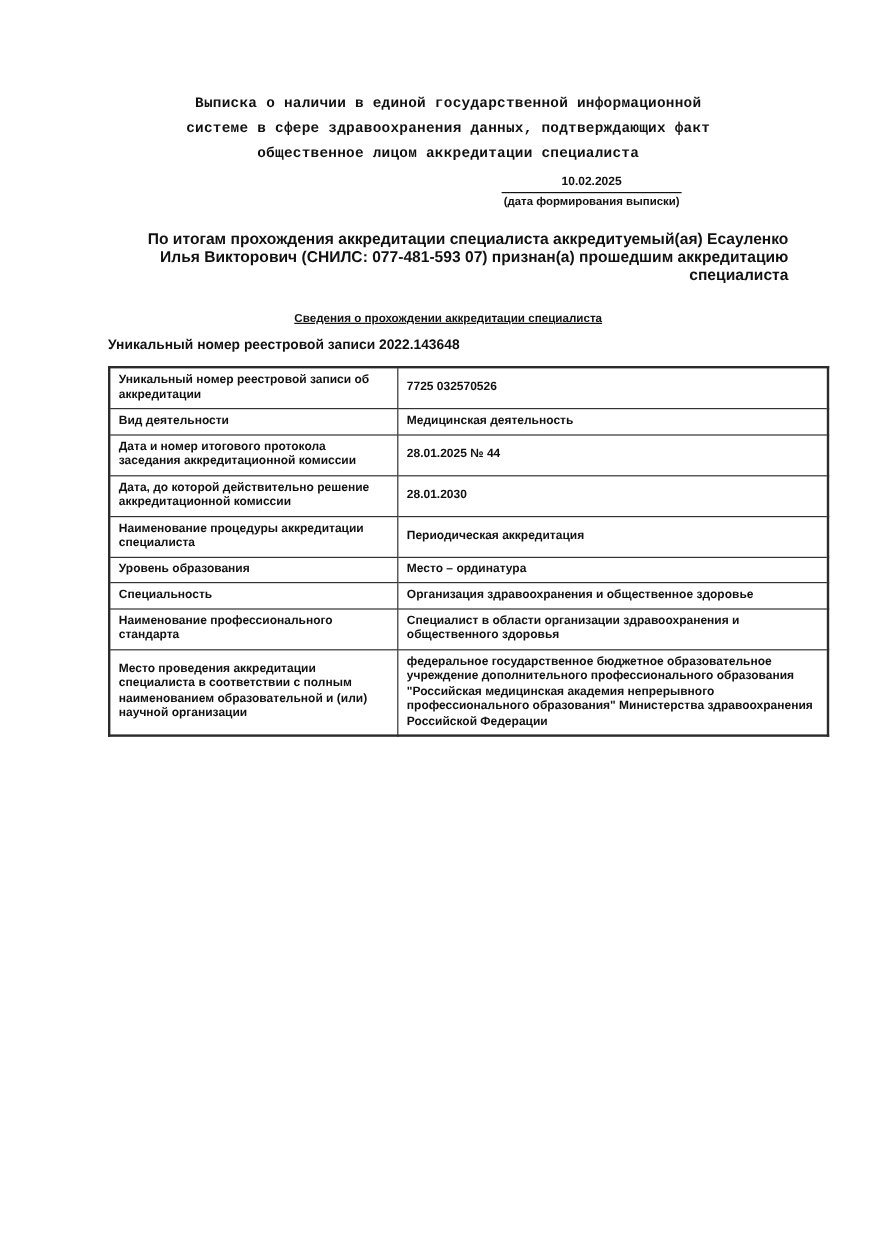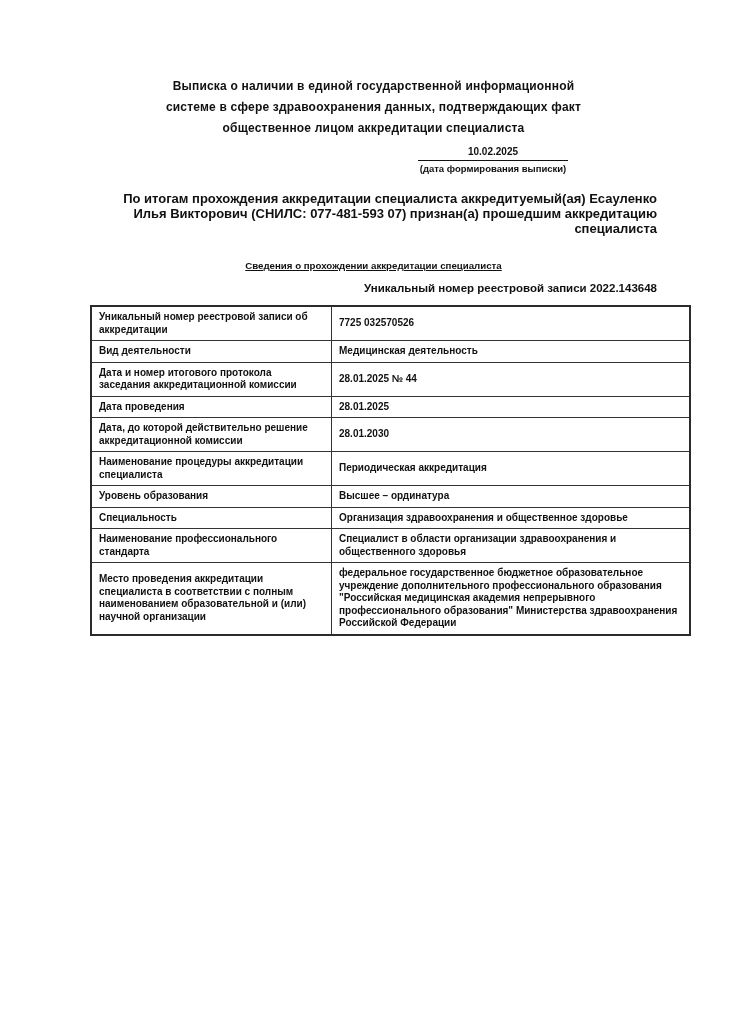--- a/index.html
+++ b/index.html
@@ -19,20 +19,21 @@
     padding: 76px 89px 0 90px;
     overflow: hidden;
   }
   .doc-title {
     text-align: center;
     font-size: 12px;
     line-height: 21px;
     letter-spacing: 0.2px;
     margin: 0 auto;
     width: 470px;
+    font-family: Liberation Mono, monospace;
   }
   .date-block {
     width: 150px;
     margin: 6px 89px 0 auto;
     text-align: center;
   }
   .date-value {
     font-size: 10px;
     line-height: 14px;
     display: block;
@@ -55,21 +56,21 @@
   }
   .section-heading {
     margin-top: 23px;
     text-align: center;
     font-size: 9.7px;
     line-height: 13px;
     text-decoration: underline;
   }
   .registry-heading {
     margin-top: 9px;
-    text-align: right;
+    text-align: left;
     font-size: 11.5px;
     line-height: 15px;
   }
   table.acc-table {
     margin-top: 9px;
     width: 566px;
     border-collapse: collapse;
     table-layout: fixed;
     font-size: 10px;
     line-height: 12.5px;
@@ -116,34 +117,30 @@
       </tr>
       <tr>
         <td class="col-label">Вид деятельности</td>
         <td class="col-value">Медицинская деятельность</td>
       </tr>
       <tr>
         <td class="col-label">Дата и номер итогового протокола заседания аккредитационной комиссии</td>
         <td class="col-value">28.01.2025 № 44</td>
       </tr>
       <tr>
-        <td class="col-label">Дата проведения</td>
-        <td class="col-value">28.01.2025</td>
-      </tr>
-      <tr>
         <td class="col-label">Дата, до которой действительно решение аккредитационной комиссии</td>
         <td class="col-value">28.01.2030</td>
       </tr>
       <tr>
         <td class="col-label">Наименование процедуры аккредитации специалиста</td>
         <td class="col-value">Периодическая аккредитация</td>
       </tr>
       <tr>
         <td class="col-label">Уровень образования</td>
-        <td class="col-value">Высшее – ординатура</td>
+        <td class="col-value">Место – ординатура</td>
       </tr>
       <tr>
         <td class="col-label">Специальность</td>
         <td class="col-value">Организация здравоохранения и общественное здоровье</td>
       </tr>
       <tr>
         <td class="col-label">Наименование профессионального стандарта</td>
         <td class="col-value">Специалист в области организации здравоохранения и общественного здоровья</td>
       </tr>
       <tr>

